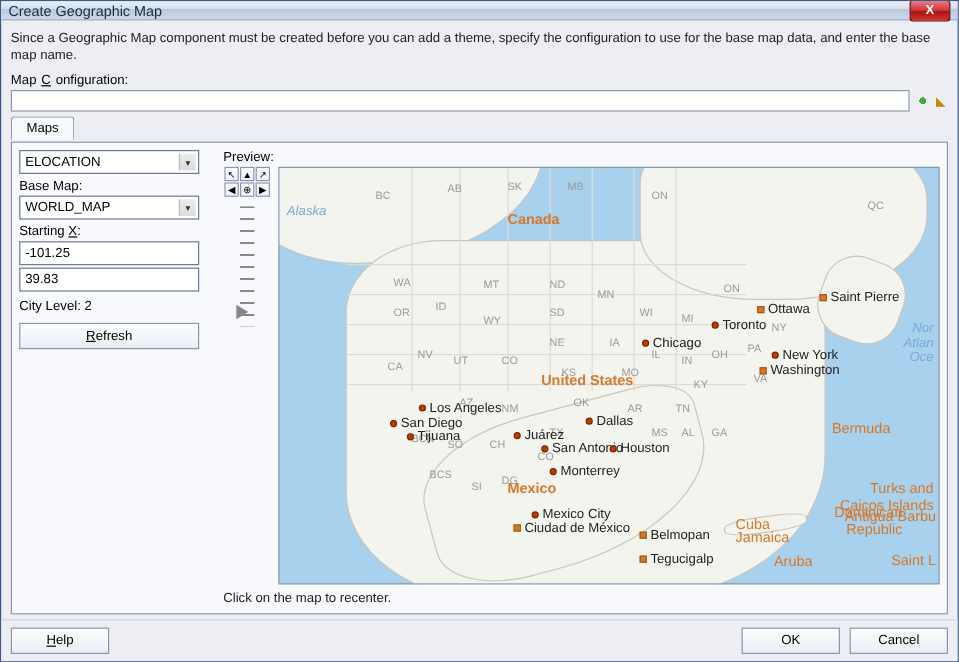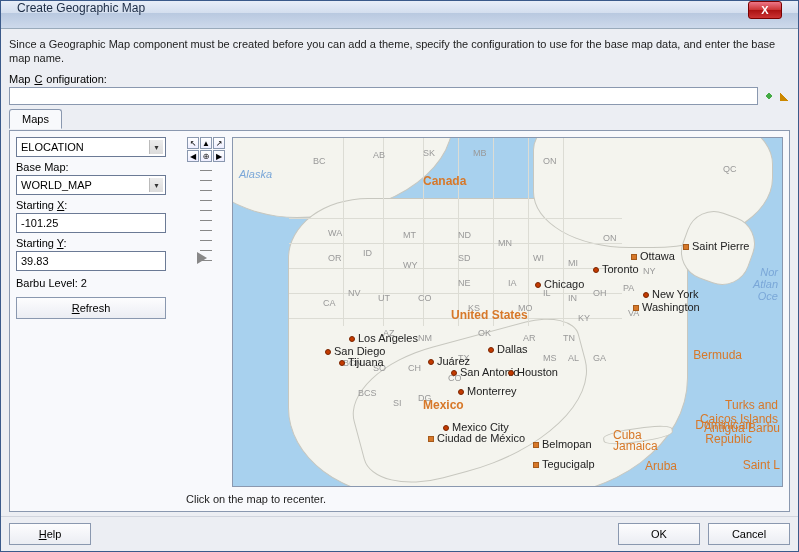--- a/index.html
+++ b/index.html
@@ -1,19 +1,19 @@
 <!DOCTYPE html>
 <html><head>
 <meta charset="utf-8">
 <style>
   * { box-sizing: border-box; }
   html, body { margin: 0; padding: 0; font-family: Tahoma, Arial, sans-serif; font-size: 11px; color: #000; }
   body { width: 799px; height: 552px; background: #eceef3; border: 1px solid #3b5a8a; display: flex; flex-direction: column; overflow: hidden; }
 
-  .titlebar { height: 28px; background: linear-gradient(to bottom, #e8eef8 0%, #d3deee 45%, #b9c9e0 46%, #cdd9eb 100%); border-bottom: 1px solid #9ab; display: flex; padding: 0 16px; }
+  .titlebar { height: 16px; background: linear-gradient(to bottom, #e8eef8 0%, #d3deee 45%, #b9c9e0 46%, #cdd9eb 100%); border-bottom: 1px solid #9ab; display: flex; align-items: center; padding: 0 6px; }
   .titlebar .title { font-size: 12px; color: #1b2b44; }
   .titlebar .close { margin-left: auto; width: 34px; height: 18px; background: linear-gradient(to bottom,#e78 0%, #c33 50%, #a11 51%, #c33 100%); border: 1px solid #7a0000; border-radius: 3px; display: flex; align-items: center; justify-content: center; color: #fff; font-weight: bold; font-size: 11px; cursor: pointer; }
 
   .content { flex: 1; padding: 6px 8px 4px 8px; display: flex; flex-direction: column; }
   .desc { color: #222; line-height: 14px; margin: 2px 0 8px 0; }
   .label-row { display: flex; align-items: center; gap: 4px; margin-bottom: 2px; }
   .underline-letter { text-decoration: underline; }
 
   .config-bar { display: flex; align-items: center; gap: 6px; margin-bottom: 4px; }
   .config-input { flex: 1; height: 18px; border: 1px solid #8a98af; background: #fff; }
@@ -100,32 +100,30 @@
       <div class="select-wrap">
         <input class="select" readonly="" value="WORLD_MAP" style="">
         <span class="caret">▾</span>
       </div>
 
       <div class="field-label">
         <span>Starting </span><span class="underline-letter">X</span><span>:</span>
       </div>
       <input class="text-input" value="-101.25" style="">
 
-      <div class="field-label">
-        <span>Starting </span><span class="underline-letter">Y</span><span>:</span>
-      </div>
       <input class="text-input" value="39.83" style="">
 
       <div class="zoom-level">
-        <span>Barbu Level: </span><span>2</span>
+        <span>City Level: </span><span>2</span>
       </div>
       <button class="btn refresh-btn"><span class="underline-letter">R</span><span>efresh</span></button>
     </div>
 
     <div class="right-col">
+      <div class="preview-label">Preview:</div>
       <div class="preview-row">
         <div class="nav-col">
           <div class="nav-grid">
             <div class="nav-btn">↖</div>
             <div class="nav-btn">▲</div>
             <div class="nav-btn">↗</div>
             <div class="nav-btn">◀</div>
             <div class="nav-btn">⊕</div>
             <div class="nav-btn">▶</div>
           </div>

